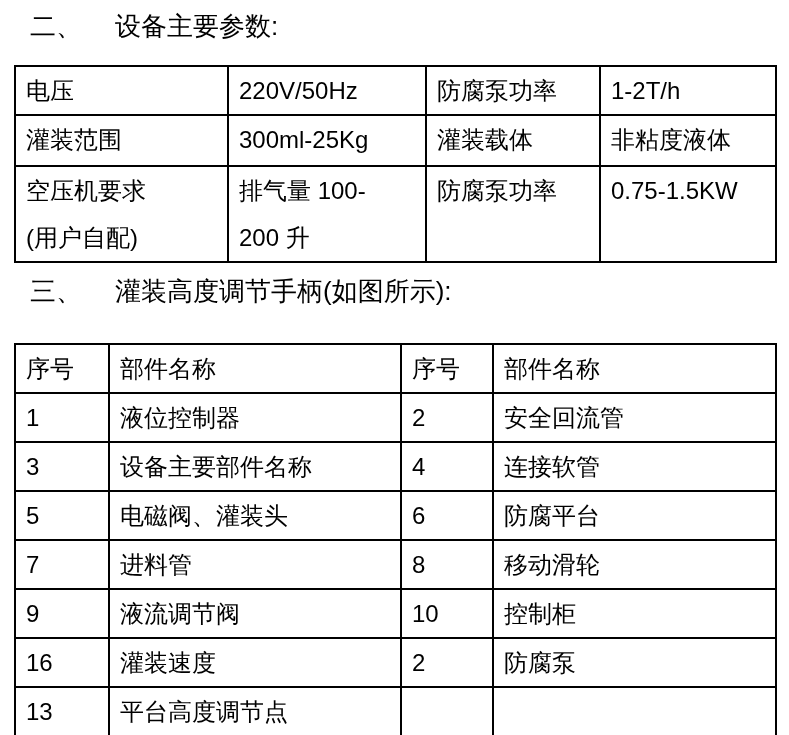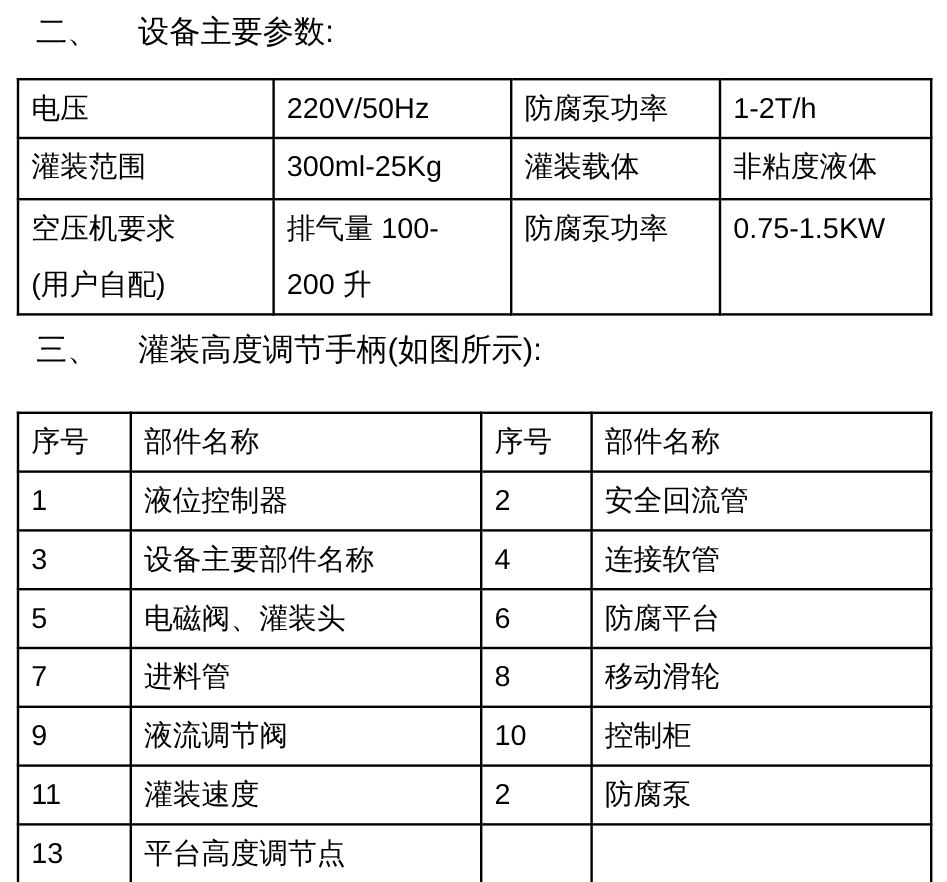--- a/index.html
+++ b/index.html
@@ -141,21 +141,21 @@
         <td>8</td>
         <td>移动滑轮</td>
       </tr>
       <tr class="row">
         <td>9</td>
         <td>液流调节阀</td>
         <td>10</td>
         <td>控制柜</td>
       </tr>
       <tr class="row">
-        <td>11</td>
+        <td>16</td>
         <td>灌装速度</td>
         <td>2</td>
         <td>防腐泵</td>
       </tr>
       <tr class="row">
         <td>13</td>
         <td>平台高度调节点</td>
         <td></td>
         <td></td>
       </tr>

